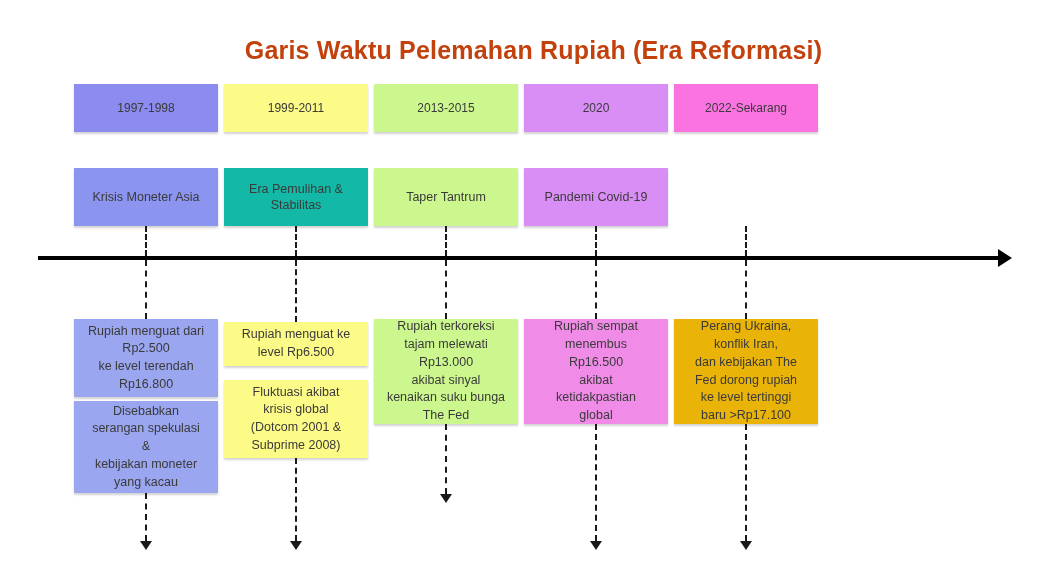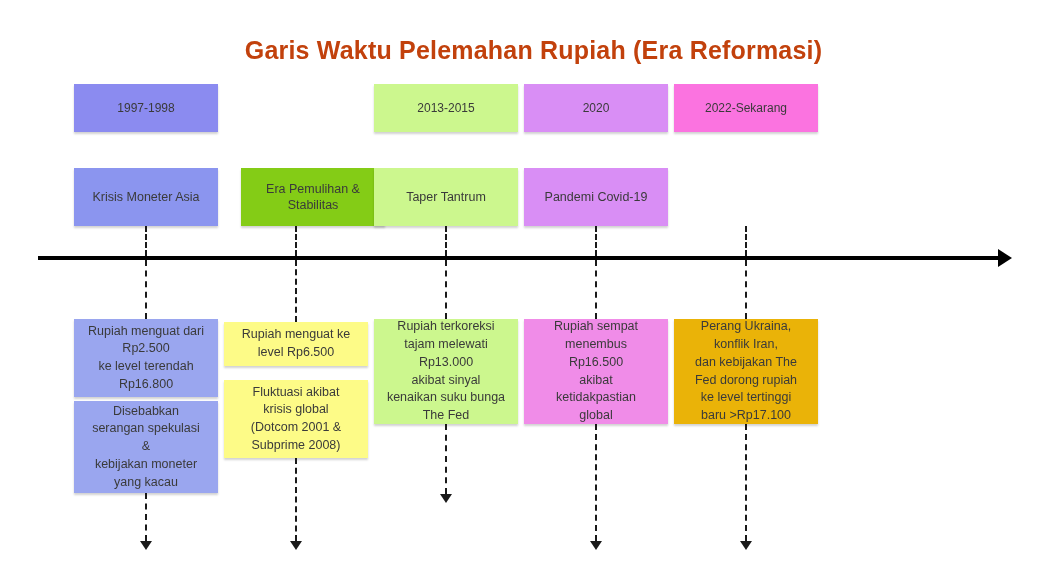--- a/index.html
+++ b/index.html
@@ -122,21 +122,22 @@
   <div class="detail-box" style="left:74px; top:319px; height:78px; background:#9aa6ef;">Rupiah menguat dari
 Rp2.500
 ke level terendah
 Rp16.800</div>
   <div class="detail-box" style="left:74px; top:401px; height:92px; background:#9aa6ef;">Disebabkan
 serangan spekulasi
 &amp;
 kebijakan moneter
 yang kacau</div>
 
-  <div class="event-box" style="left:241px; background:#84cc16; white-space:pre-line;">Era Pemulihan &amp;
+  <div class="era-box" style="left:224px; background:#fdfb87;">1999-2011</div>
+  <div class="event-box" style="left:224px; background:#14b8a6; white-space:pre-line;">Era Pemulihan &amp;
 Stabilitas</div>
   <div class="detail-box" style="left:224px; top:322px; height:44px; background:#fdfb87;">Rupiah menguat ke
 level Rp6.500</div>
   <div class="detail-box" style="left:224px; top:380px; height:78px; background:#fdfb87;">Fluktuasi akibat
 krisis global
 (Dotcom 2001 &amp;
 Subprime 2008)</div>
 
   <div class="era-box" style="left:374px; background:#ccf78e;">2013-2015</div>
   <div class="event-box" style="left:374px; background:#ccf78e;">Taper Tantrum</div>

